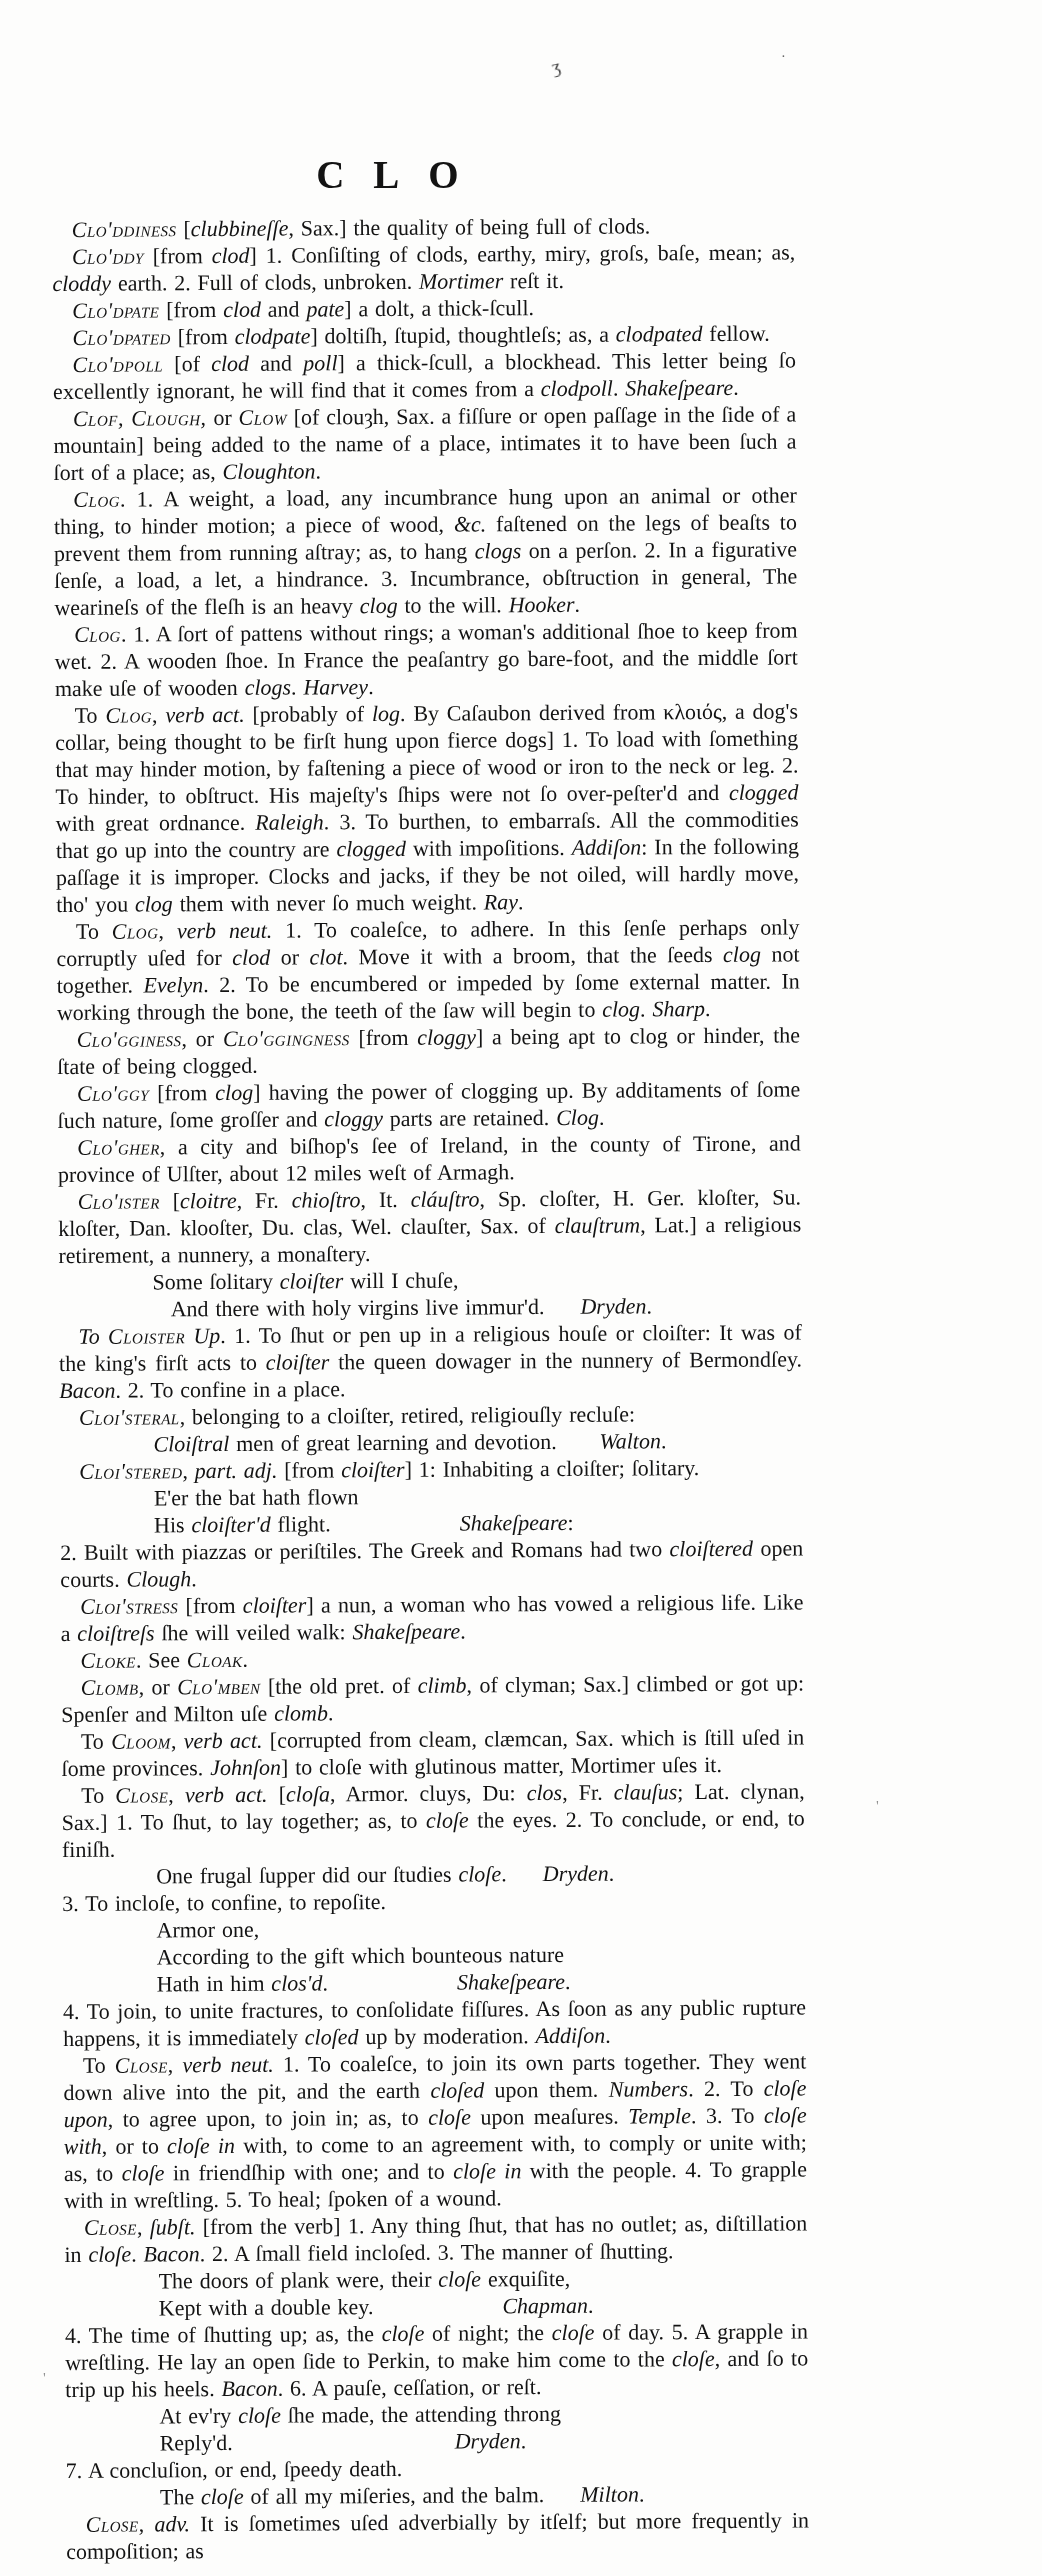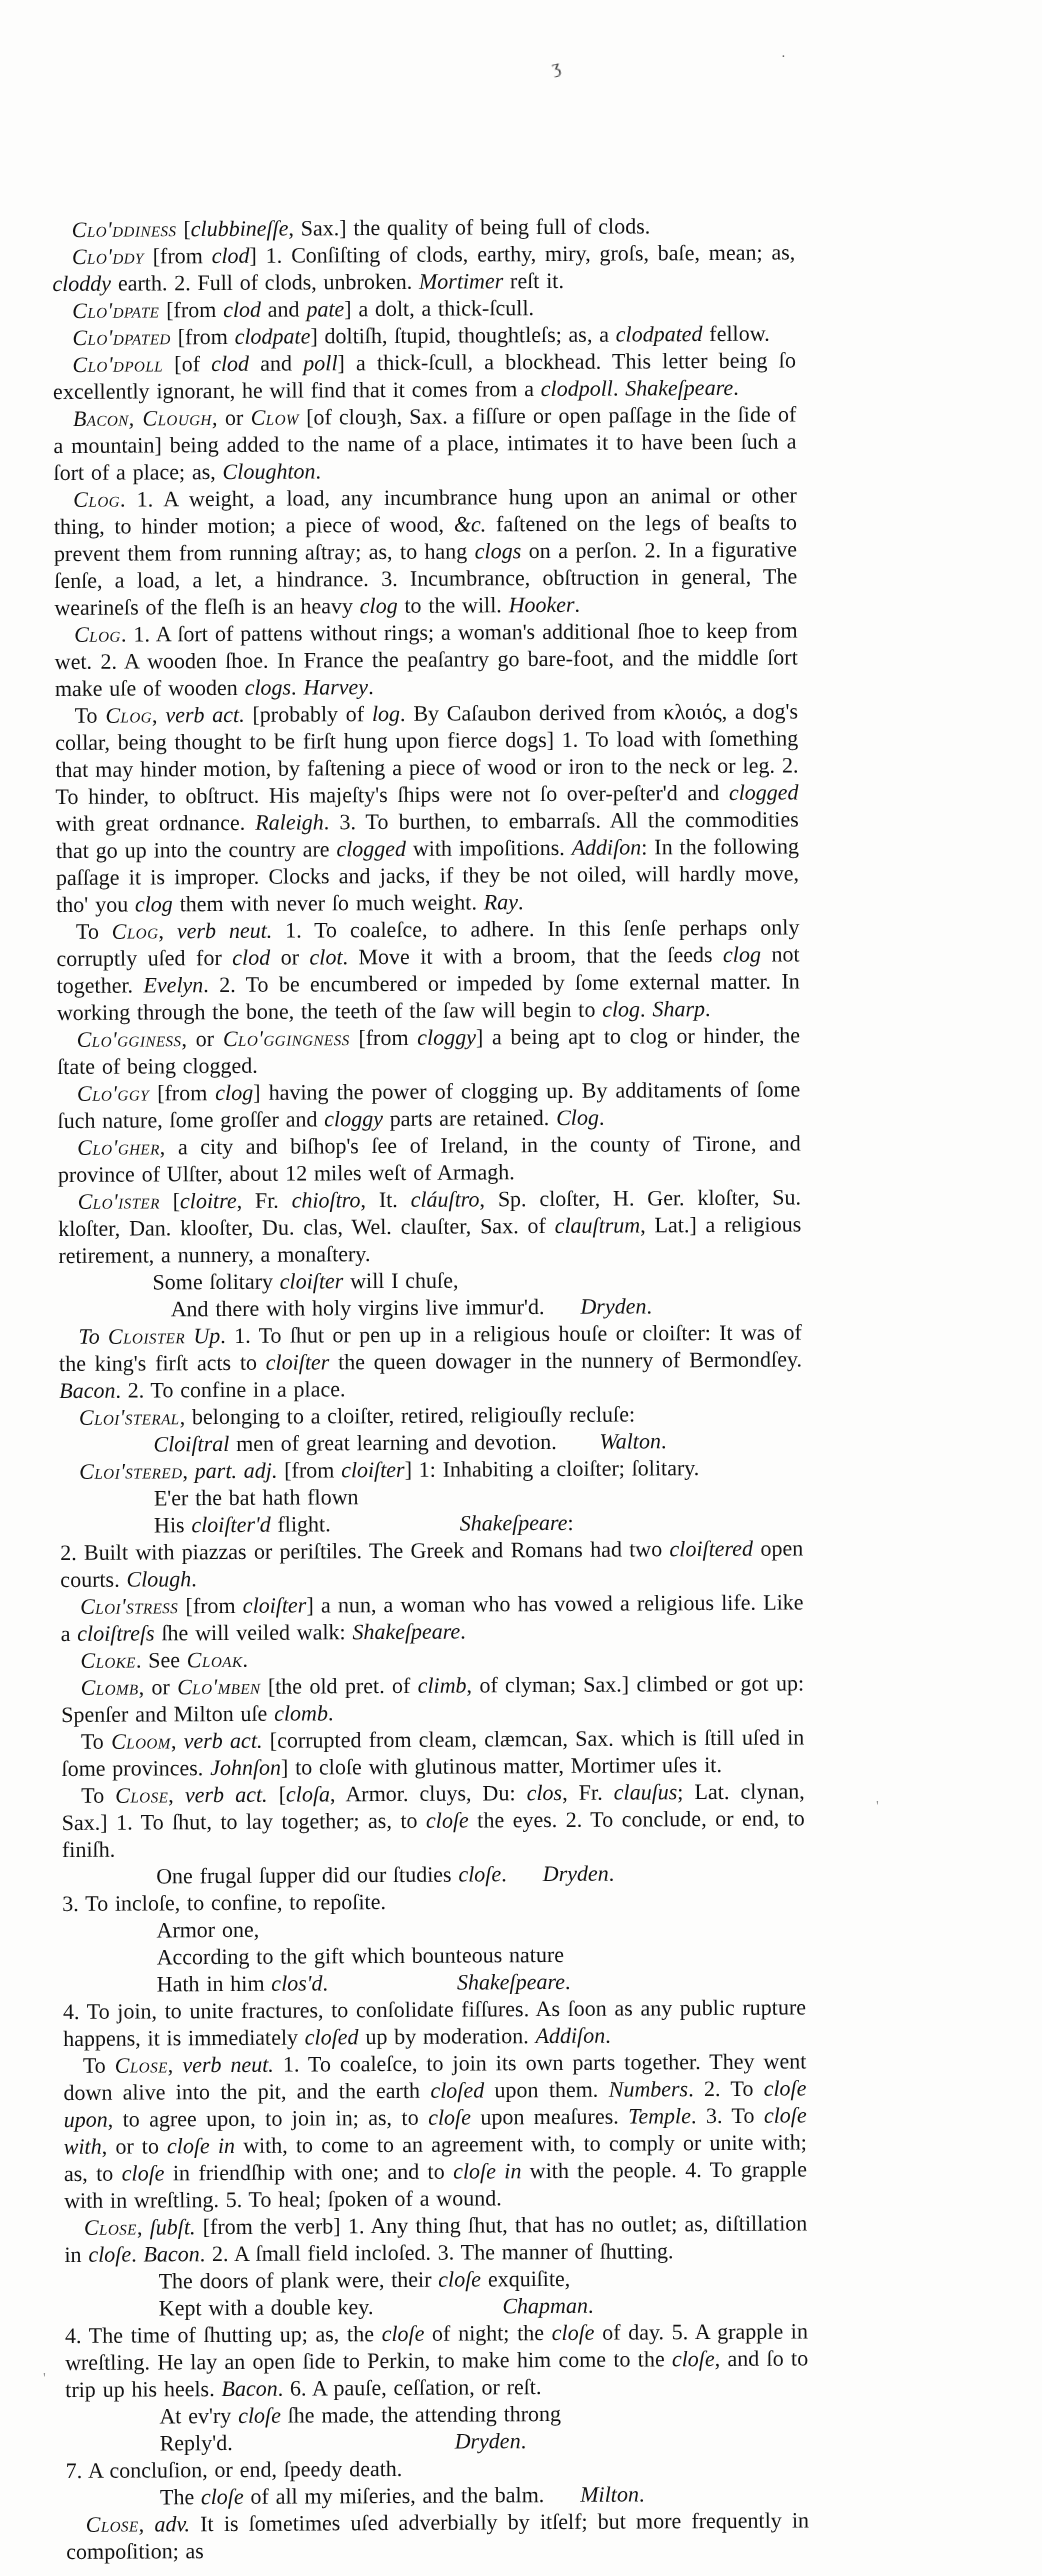--- a/index.html
+++ b/index.html
@@ -26,27 +26,28 @@
   .seg-sc{font-variant:small-caps;letter-spacing:0.5px;font-style:italic;}
   .seg-a1{font-style:italic;margin-left:36px;}
   .seg-a2{font-style:italic;margin-left:129px;}
   .seg-a3{font-style:italic;margin-left:222px;}
   .ink-mark{position:absolute;color:#222;line-height:1;filter:blur(0.2px);}
 </style>
 </head>
 <body>
 
 <div class="page">
+  <div class="page-header">CLO</div>
   <div class="text-column">
       <p class="para para-entry"><span class="seg-sc">Clo'ddiness</span><span> [</span><span class="seg-i">clubbineſſe</span><span>, Sax.] the quality of being full of clods.</span></p>
       <p class="para para-entry"><span class="seg-sc">Clo'ddy</span><span> [from </span><span class="seg-i">clod</span><span>] 1. Conſiſting of clods, earthy, miry, groſs, baſe, mean; as, </span><span class="seg-i">cloddy</span><span> earth. 2. Full of clods, unbroken. </span><span class="seg-i">Mortimer</span><span> reſt it.</span></p>
       <p class="para para-entry"><span class="seg-sc">Clo'dpate</span><span> [from </span><span class="seg-i">clod</span><span> and </span><span class="seg-i">pate</span><span>] a dolt, a thick-ſcull.</span></p>
       <p class="para para-entry"><span class="seg-sc">Clo'dpated</span><span> [from </span><span class="seg-i">clodpate</span><span>] doltiſh, ſtupid, thoughtleſs; as, a </span><span class="seg-i">clodpated</span><span> fellow.</span></p>
       <p class="para para-entry"><span class="seg-sc">Clo'dpoll</span><span> [of </span><span class="seg-i">clod</span><span> and </span><span class="seg-i">poll</span><span>] a thick-ſcull, a blockhead. This letter being ſo excellently ignorant, he will find that it comes from a </span><span class="seg-i">clodpoll</span><span>. </span><span class="seg-i">Shakeſpeare</span><span>.</span></p>
-      <p class="para para-entry"><span class="seg-sc">Bacon, Clough,</span><span> or </span><span class="seg-sc">Clow</span><span> [of clouȝh, Sax. a fiſſure or open paſſage in the ſide of a mountain] being added to the name of a place, intimates it to have been ſuch a ſort of a place; as, </span><span class="seg-i">Cloughton</span><span>.</span></p>
+      <p class="para para-entry"><span class="seg-sc">Clof, Clough,</span><span> or </span><span class="seg-sc">Clow</span><span> [of clouȝh, Sax. a fiſſure or open paſſage in the ſide of a mountain] being added to the name of a place, intimates it to have been ſuch a ſort of a place; as, </span><span class="seg-i">Cloughton</span><span>.</span></p>
       <p class="para para-entry"><span class="seg-sc">Clog</span><span>. 1. A weight, a load, any incumbrance hung upon an animal or other thing, to hinder motion; a piece of wood, </span><span class="seg-i">&amp;c.</span><span> faſtened on the legs of beaſts to prevent them from running aſtray; as, to hang </span><span class="seg-i">clogs</span><span> on a perſon. 2. In a figurative ſenſe, a load, a let, a hindrance. 3. Incumbrance, obſtruction in general, The wearineſs of the fleſh is an heavy </span><span class="seg-i">clog</span><span> to the will. </span><span class="seg-i">Hooker</span><span>.</span></p>
       <p class="para para-entry"><span class="seg-sc">Clog</span><span>. 1. A ſort of pattens without rings; a woman's additional ſhoe to keep from wet. 2. A wooden ſhoe. In France the peaſantry go bare-foot, and the middle ſort make uſe of wooden </span><span class="seg-i">clogs</span><span>. </span><span class="seg-i">Harvey</span><span>.</span></p>
       <p class="para para-entry"><span>To </span><span class="seg-sc">Clog</span><span>, </span><span class="seg-i">verb act.</span><span> [probably of </span><span class="seg-i">log</span><span>. By Caſaubon derived from κλοιός, a dog's collar, being thought to be firſt hung upon fierce dogs] 1. To load with ſomething that may hinder motion, by faſtening a piece of wood or iron to the neck or leg. 2. To hinder, to obſtruct. His majeſty's ſhips were not ſo over-peſter'd and </span><span class="seg-i">clogged</span><span> with great ordnance. </span><span class="seg-i">Raleigh</span><span>. 3. To burthen, to embarraſs. All the commodities that go up into the country are </span><span class="seg-i">clogged</span><span> with impoſitions. </span><span class="seg-i">Addiſon</span><span>: In the following paſſage it is improper. Clocks and jacks, if they be not oiled, will hardly move, tho' you </span><span class="seg-i">clog</span><span> them with never ſo much weight. </span><span class="seg-i">Ray</span><span>.</span></p>
       <p class="para para-entry"><span>To </span><span class="seg-sc">Clog</span><span>, </span><span class="seg-i">verb neut.</span><span> 1. To coaleſce, to adhere. In this ſenſe perhaps only corruptly uſed for </span><span class="seg-i">clod</span><span> or </span><span class="seg-i">clot</span><span>. Move it with a broom, that the ſeeds </span><span class="seg-i">clog</span><span> not together. </span><span class="seg-i">Evelyn</span><span>. 2. To be encumbered or impeded by ſome external matter. In working through the bone, the teeth of the ſaw will begin to </span><span class="seg-i">clog</span><span>. </span><span class="seg-i">Sharp</span><span>.</span></p>
       <p class="para para-entry"><span class="seg-sc">Clo'gginess</span><span>, or </span><span class="seg-sc">Clo'ggingness</span><span> [from </span><span class="seg-i">cloggy</span><span>] a being apt to clog or hinder, the ſtate of being clogged.</span></p>
       <p class="para para-entry"><span class="seg-sc">Clo'ggy</span><span> [from </span><span class="seg-i">clog</span><span>] having the power of clogging up. By additaments of ſome ſuch nature, ſome groſſer and </span><span class="seg-i">cloggy</span><span> parts are retained. </span><span class="seg-i">Clog</span><span>.</span></p>
       <p class="para para-entry"><span class="seg-sc">Clo'gher</span><span>, a city and biſhop's ſee of Ireland, in the county of Tirone, and province of Ulſter, about 12 miles weſt of Armagh.</span></p>
       <p class="para para-entry"><span class="seg-sc">Clo'ister</span><span> [</span><span class="seg-i">cloitre</span><span>, Fr. </span><span class="seg-i">chioſtro</span><span>, It. </span><span class="seg-i">cláuſtro</span><span>, Sp. cloſter, H. Ger. kloſter, Su. kloſter, Dan. klooſter, Du. clas, Wel. clauſter, Sax. of </span><span class="seg-i">clauſtrum</span><span>, Lat.] a religious retirement, a nunnery, a monaſtery.</span></p>
       <div class="quote"><span>Some ſolitary </span><span class="seg-i">cloiſter</span><span> will I chuſe,</span></div>
       <div class="quote quote-deep"><span>And there with holy virgins live immur'd.</span><span class="seg-a1">Dryden</span><span>.</span></div>

